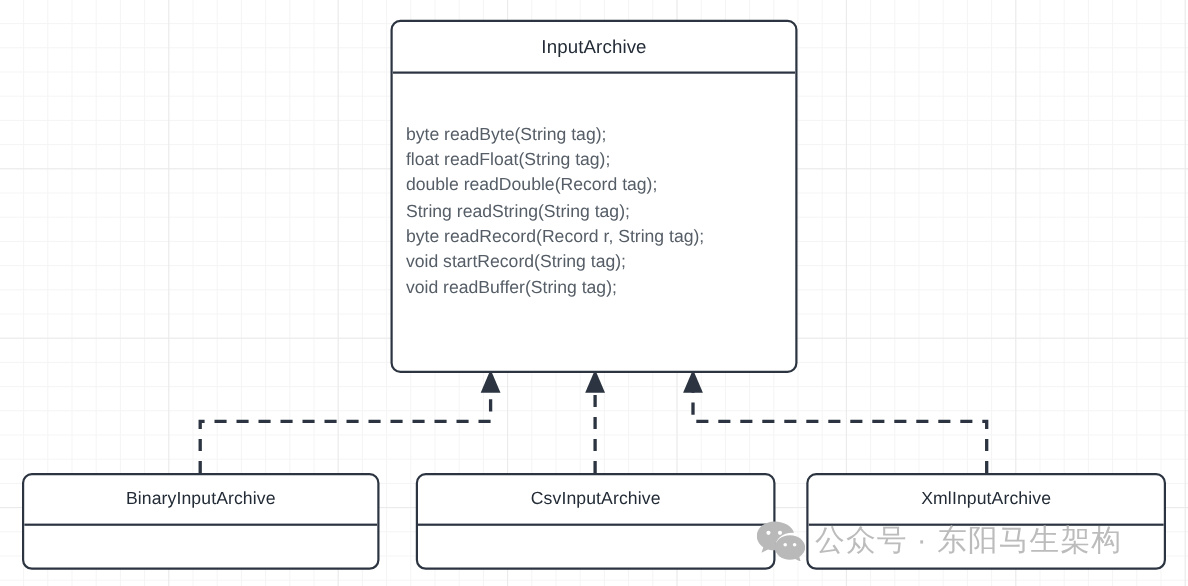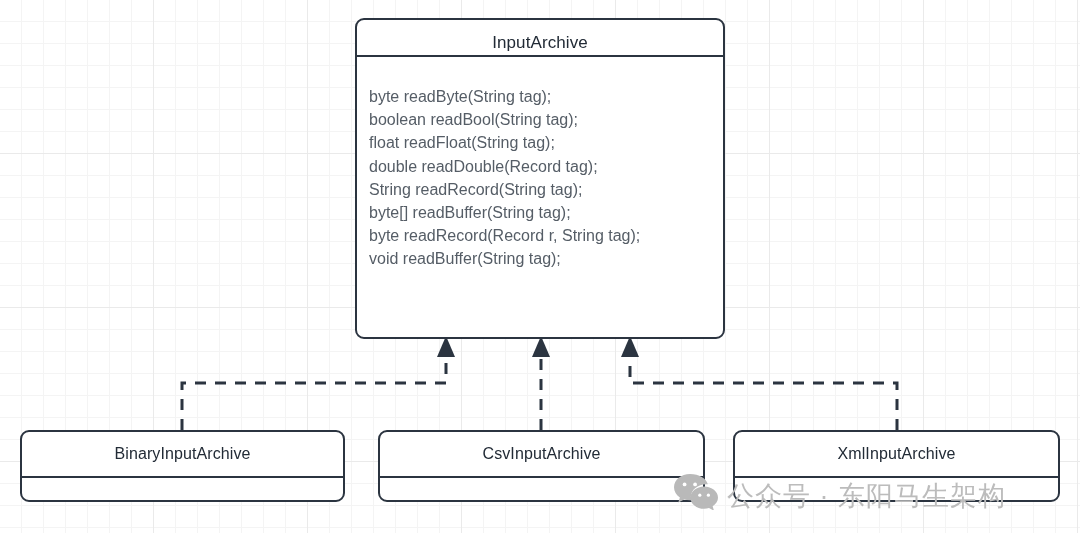--- a/index.html
+++ b/index.html
@@ -44,47 +44,48 @@
     letter-spacing: 0.1px;
     white-space: nowrap;
   }
 
   .uml-divider {
     height: 0;
     border-top: 2.5px solid #2b3440;
   }
 
   .uml-members {
-    padding: 28px 0 10px 12px;
+    padding: 12px 0 10px 12px;
+    margin-top: 32px;
   }
 
   .uml-member {
     color: #555d66;
     font-size: 16px;
     line-height: 23.2px;
     white-space: nowrap;
   }
 
   
   #interface-box {
     left: 355px;
     top: 18px;
     width: 370px;
     height: 321px;
   }
   #interface-box .uml-title {
-    height: 35px;
+    height: 45px;
     line-height: 45px;
     font-size: 17px;
   }
 
   
   .subclass-box {
     top: 430px;
-    height: 72px;
+    height: 88px;
   }
   .subclass-box .uml-title {
     height: 44px;
     line-height: 44px;
     font-size: 16px;
   }
   .subclass-body {
     height: 41px;
   }
   #subclass-0 { left: 20px;  width: 325px; }
@@ -97,24 +98,24 @@
     left: 0;
     top: 0;
     width: 1080px;
     height: 533px;
     pointer-events: none;
   }
 
   
   #watermark {
     position: absolute;
-    left: 674px;
+    left: 688px;
     top: 472px;
     display: flex;
-    align-items: flex-end;
+    align-items: center;
     gap: 9px;
     pointer-events: none;
   }
   #watermark .wm-text {
     font-size: 27px;
     color: #bcbcbc;
     letter-spacing: 1px;
     white-space: nowrap;
     line-height: 1;
   }
@@ -140,26 +141,25 @@
       <path d="M 897 430 L 897 383 L 630 383 L 630 352" fill="none" stroke="#2b3440" stroke-width="3" stroke-dasharray="11 9" stroke-linecap="butt"></path>
       <polygon points="630,336 621,357 639,357" fill="#2b3440"></polygon>
     </g>
   </svg>
 
   <div class="uml-box" id="interface-box">
     <div class="uml-title">InputArchive</div>
     <div class="uml-divider"></div>
     <div class="uml-members">
       <div class="uml-member">byte readByte(String tag);</div>
-      <div class="uml-member">boolean readBool(String tag);</div>
       <div class="uml-member">float readFloat(String tag);</div>
       <div class="uml-member">double readDouble(Record tag);</div>
-      <div class="uml-member">String readRecord(String tag);</div>
-      <div class="uml-member">byte[] readBuffer(String tag);</div>
+      <div class="uml-member">String readString(String tag);</div>
       <div class="uml-member">byte readRecord(Record r, String tag);</div>
+      <div class="uml-member">void startRecord(String tag);</div>
       <div class="uml-member">void readBuffer(String tag);</div>
     </div>
   </div>
 
   <div class="uml-box subclass-box" id="subclass-0">
     <div class="uml-title">BinaryInputArchive</div>
     <div class="uml-divider"></div>
     <div class="subclass-body"></div>
   </div>
 

